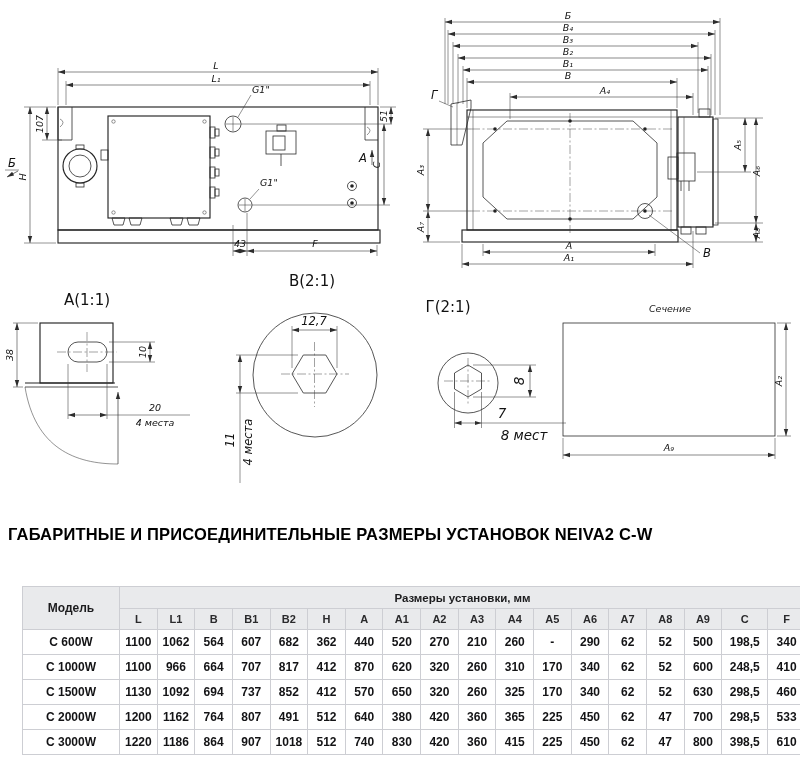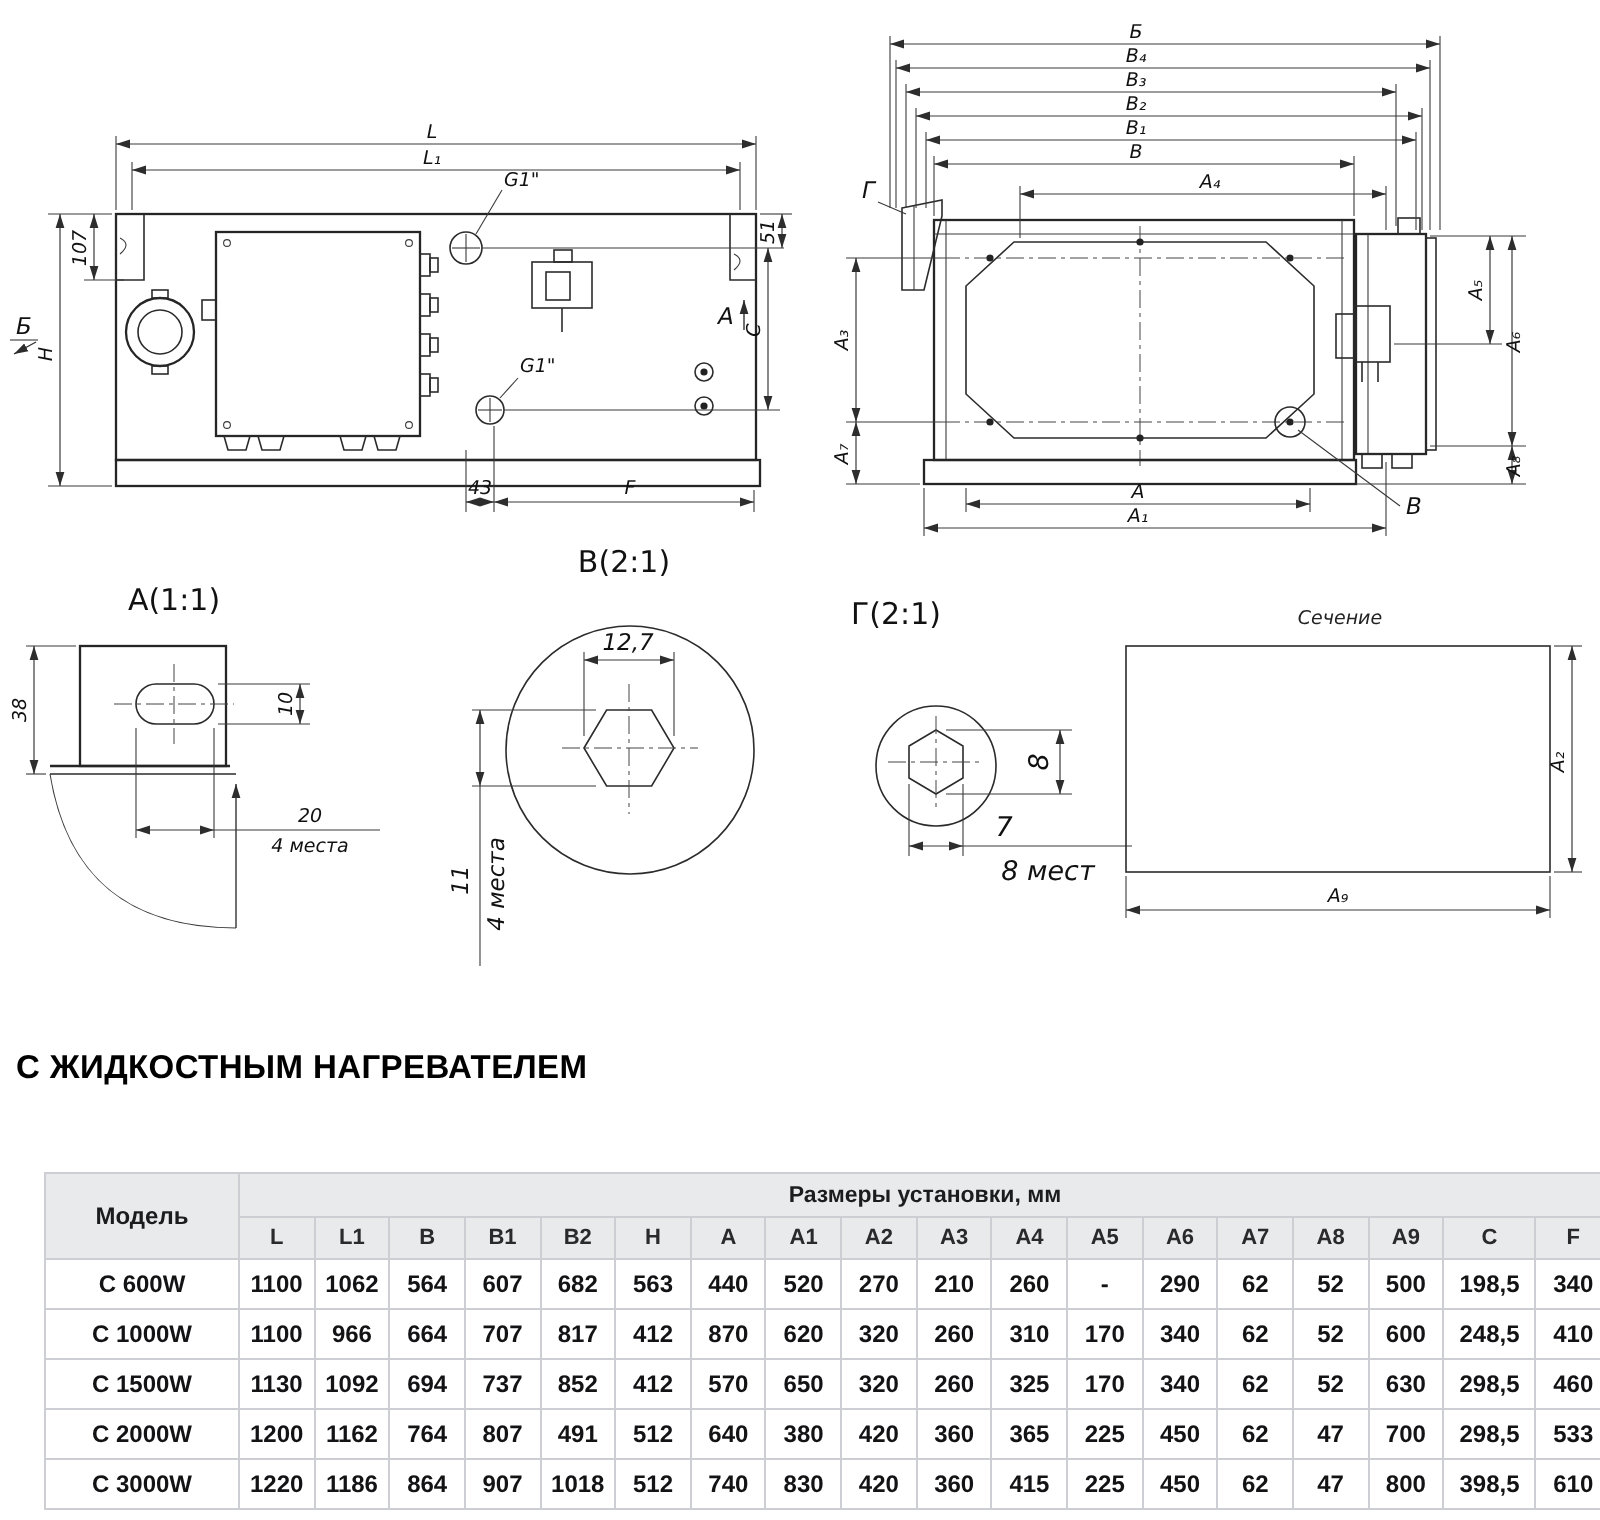--- a/index.html
+++ b/index.html
@@ -309,21 +309,21 @@
     <line class="dim" x1="228" y1="28" x2="228" y2="141"></line>
     <text class="dt" x="224" y="86" transform="rotate(-90 224 86)" text-anchor="middle" data-name="dim-label-a2">A₂</text>
     <line class="ext" x1="5" y1="143" x2="5" y2="164"></line>
     <line class="ext" x1="217" y1="143" x2="217" y2="164"></line>
     <line class="dim" x1="5" y1="160" x2="217" y2="160"></line>
     <text class="dt" x="111" y="156" text-anchor="middle" data-name="dim-label-a9">A₉</text>
   </g>
 </svg>
 
 <div class="page-title" data-name="page-title">
-  <div data-name="page-title-line2">С ЖИДКОСТНЫМ НАГРЕВАТЕЛЕМ</div>
+  <div data-name="page-title-line1">ГАБАРИТНЫЕ И ПРИСОЕДИНИТЕЛЬНЫЕ РАЗМЕРЫ УСТАНОВОК NEIVA2 C-W</div>
 </div>
 
 <table class="dims" data-name="dimensions-table">
   <colgroup data-name="table-colgroup">
       <col class="col-model">
       <col>
       <col>
       <col>
       <col>
       <col>
@@ -368,21 +368,21 @@
       </tr>
   </thead>
   <tbody data-name="table-body">
       <tr data-name="table-row">
         <td data-name="model-cell">С 600W</td>
         <td data-name="dim-cell">1100</td>
         <td data-name="dim-cell">1062</td>
         <td data-name="dim-cell">564</td>
         <td data-name="dim-cell">607</td>
         <td data-name="dim-cell">682</td>
-        <td data-name="dim-cell">563</td>
+        <td data-name="dim-cell">362</td>
         <td data-name="dim-cell">440</td>
         <td data-name="dim-cell">520</td>
         <td data-name="dim-cell">270</td>
         <td data-name="dim-cell">210</td>
         <td data-name="dim-cell">260</td>
         <td data-name="dim-cell">-</td>
         <td data-name="dim-cell">290</td>
         <td data-name="dim-cell">62</td>
         <td data-name="dim-cell">52</td>
         <td data-name="dim-cell">500</td>

